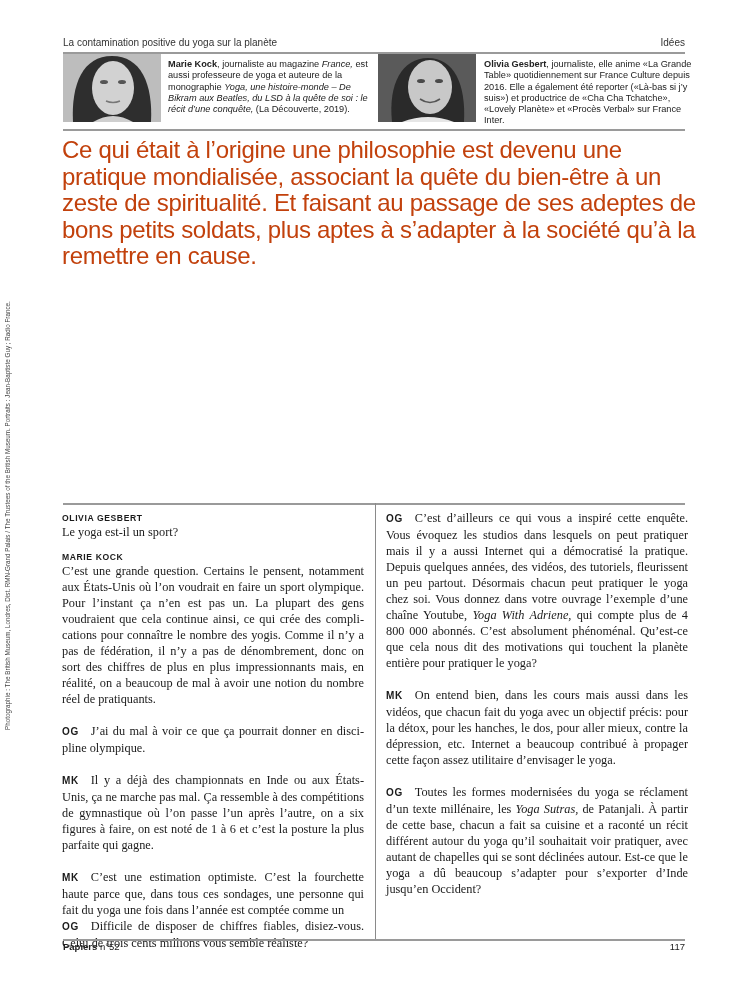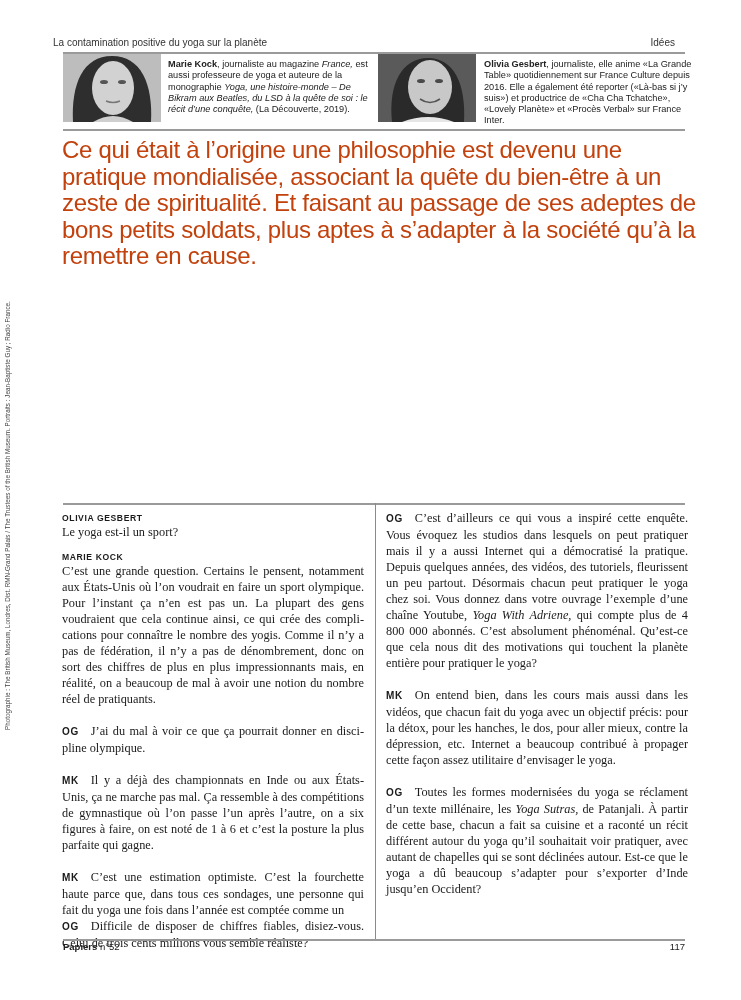--- a/index.html
+++ b/index.html
@@ -3,21 +3,21 @@
 <meta charset="utf-8">
 <style>
   html, body { margin: 0; padding: 0; }
   body {
     width: 741px; height: 1000px; position: relative; overflow: hidden;
     background: #ffffff; color: #1b1b1b;
     font-family: "Liberation Sans", sans-serif;
   }
   .abs { position: absolute; }
   .running-head {
-    left: 53px; top: 37px; width: 622px; height: 14px;
+    left: 63px; top: 37px; width: 622px; height: 14px;
     font-size: 10px; color: #333; display: flex; justify-content: space-between;
   }
   .rule { background: #9a9a9a; height: 1.5px; }
   .photo {
     width: 98px; height: 68px; overflow: hidden;
     background: linear-gradient(160deg, #c9c9c9 0%, #a7a7a7 45%, #6e6e6e 100%);
   }
   .photo svg { display: block; }
   .bio {
     font-size: 9.2px; line-height: 11.3px; color: #222;

